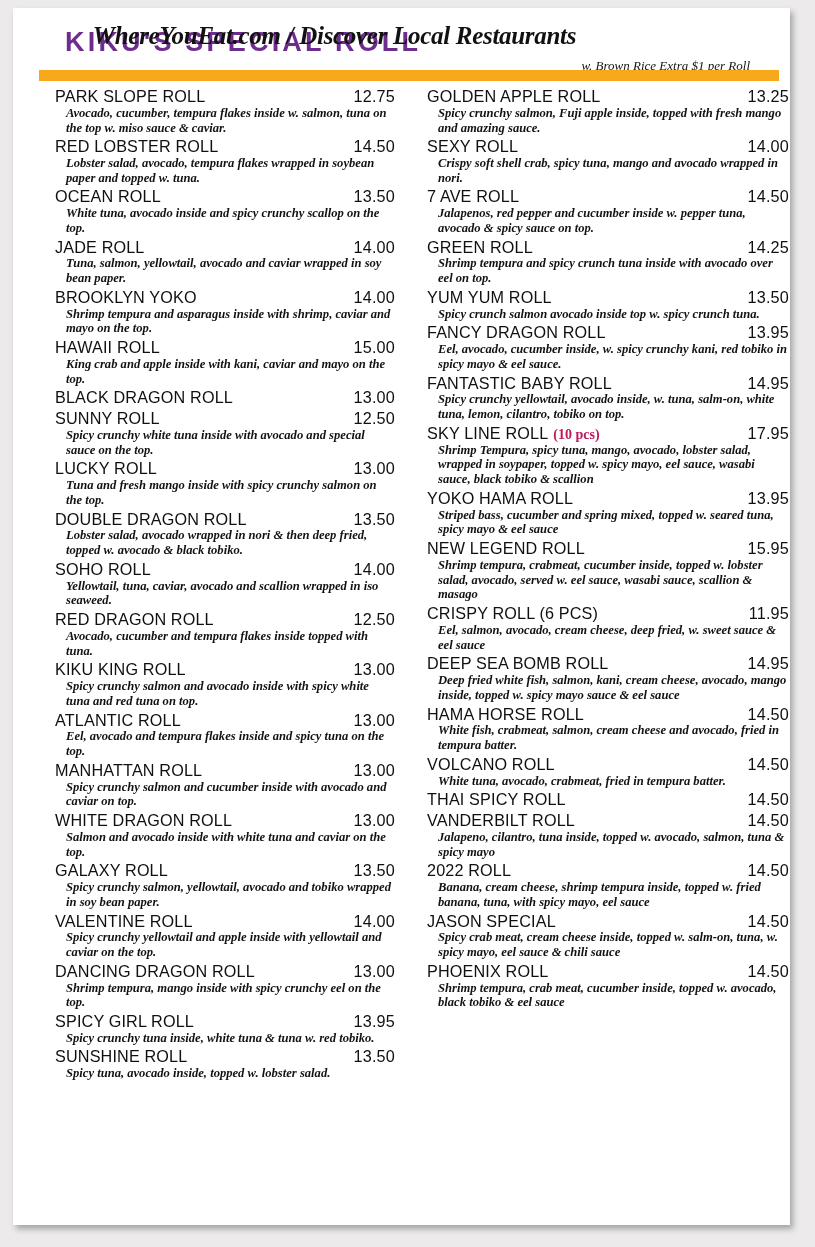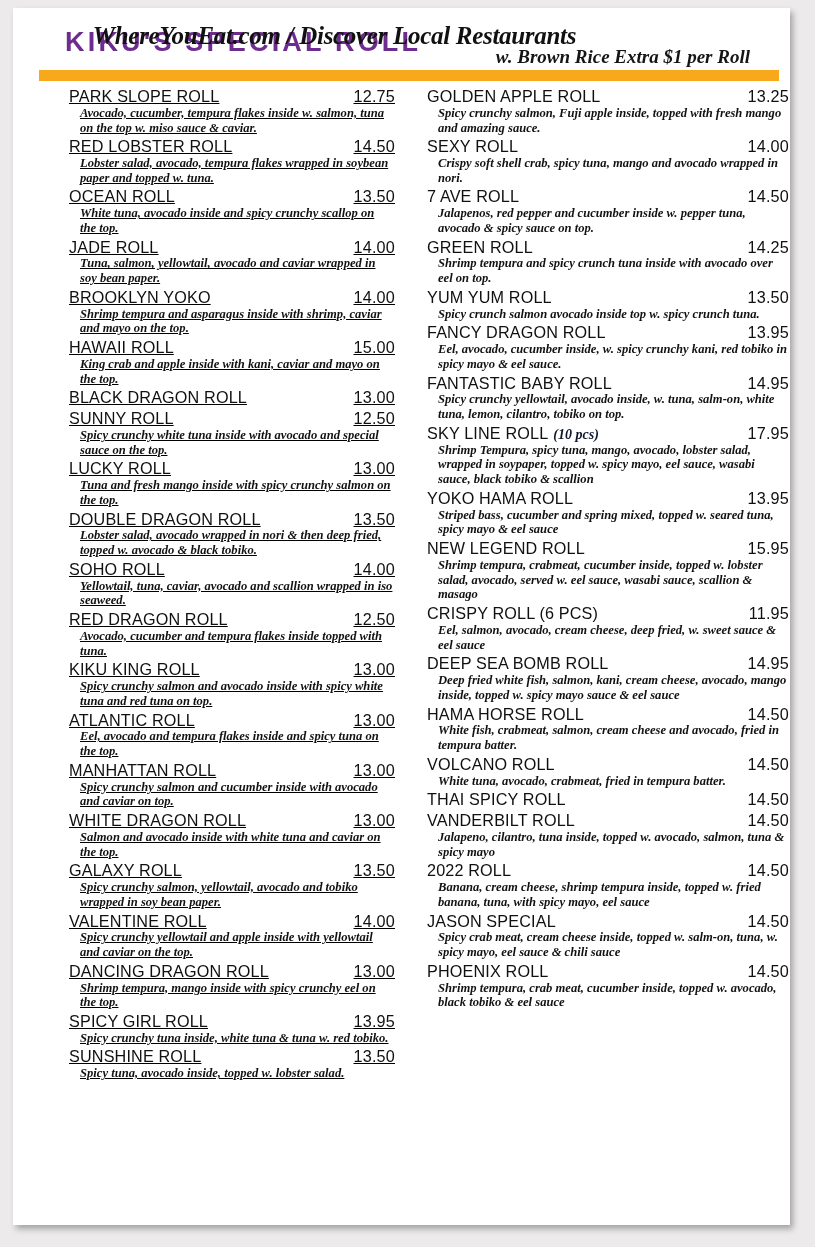--- a/index.html
+++ b/index.html
@@ -37,25 +37,25 @@
     font-family: "Liberation Sans", sans-serif;
     font-weight: bold;
     font-size: 27px;
     letter-spacing: 3.2px;
     color: #6e2d8e;
     white-space: nowrap;
   }
   .brown-rice-note {
     position: absolute;
     right: 40px;
-    top: 38px;
+    top: 50px;
     font-family: "Liberation Serif", serif;
     font-style: italic;
-    font-weight: bold;
-    font-size: 19px;
+    font-weight: normal;
+    font-size: 13px;
     color: #151515;
     white-space: nowrap;
   }
   .accent-bar {
     position: absolute;
     left: 26px;
     top: 62px;
     width: 740px;
     height: 11px;
     background: #f7a81b;
@@ -84,21 +84,21 @@
     position: absolute;
     left: 0;
     top: 79px;
     width: 777px;
     display: flex;
   }
   .col {
     width: 388px;
     box-sizing: border-box;
   }
-  .col-left  { padding-left: 56px;  padding-right: 6px; text-decoration: underline; }
+  .col-left  { padding-left: 42px;  padding-right: 6px; }
   .col-right { padding-left: 26px;  padding-right: 0; }
 
   .item {
     margin-bottom: 1px;
   }
   .item-head {
     display: flex;
     align-items: baseline;
     justify-content: space-between;
     white-space: nowrap;
@@ -106,25 +106,24 @@
   .item-name {
     font-family: "Liberation Sans", sans-serif;
     font-size: 16.2px;
     font-weight: normal;
     color: #101010;
     letter-spacing: 0.15px;
     line-height: 1.22;
   }
   .item-qty {
     font-family: "Liberation Serif", serif;
-    font-style: italic;
     font-weight: bold;
     font-size: 14px;
     margin-left: 5px;
-    color: #0f172a;
+    color: #be185d;
   }
   .item-price {
     font-family: "Liberation Sans", sans-serif;
     font-size: 16.2px;
     color: #101010;
     padding-left: 10px;
     letter-spacing: 0.2px;
   }
   .item-desc {
     font-family: "Liberation Serif", serif;

